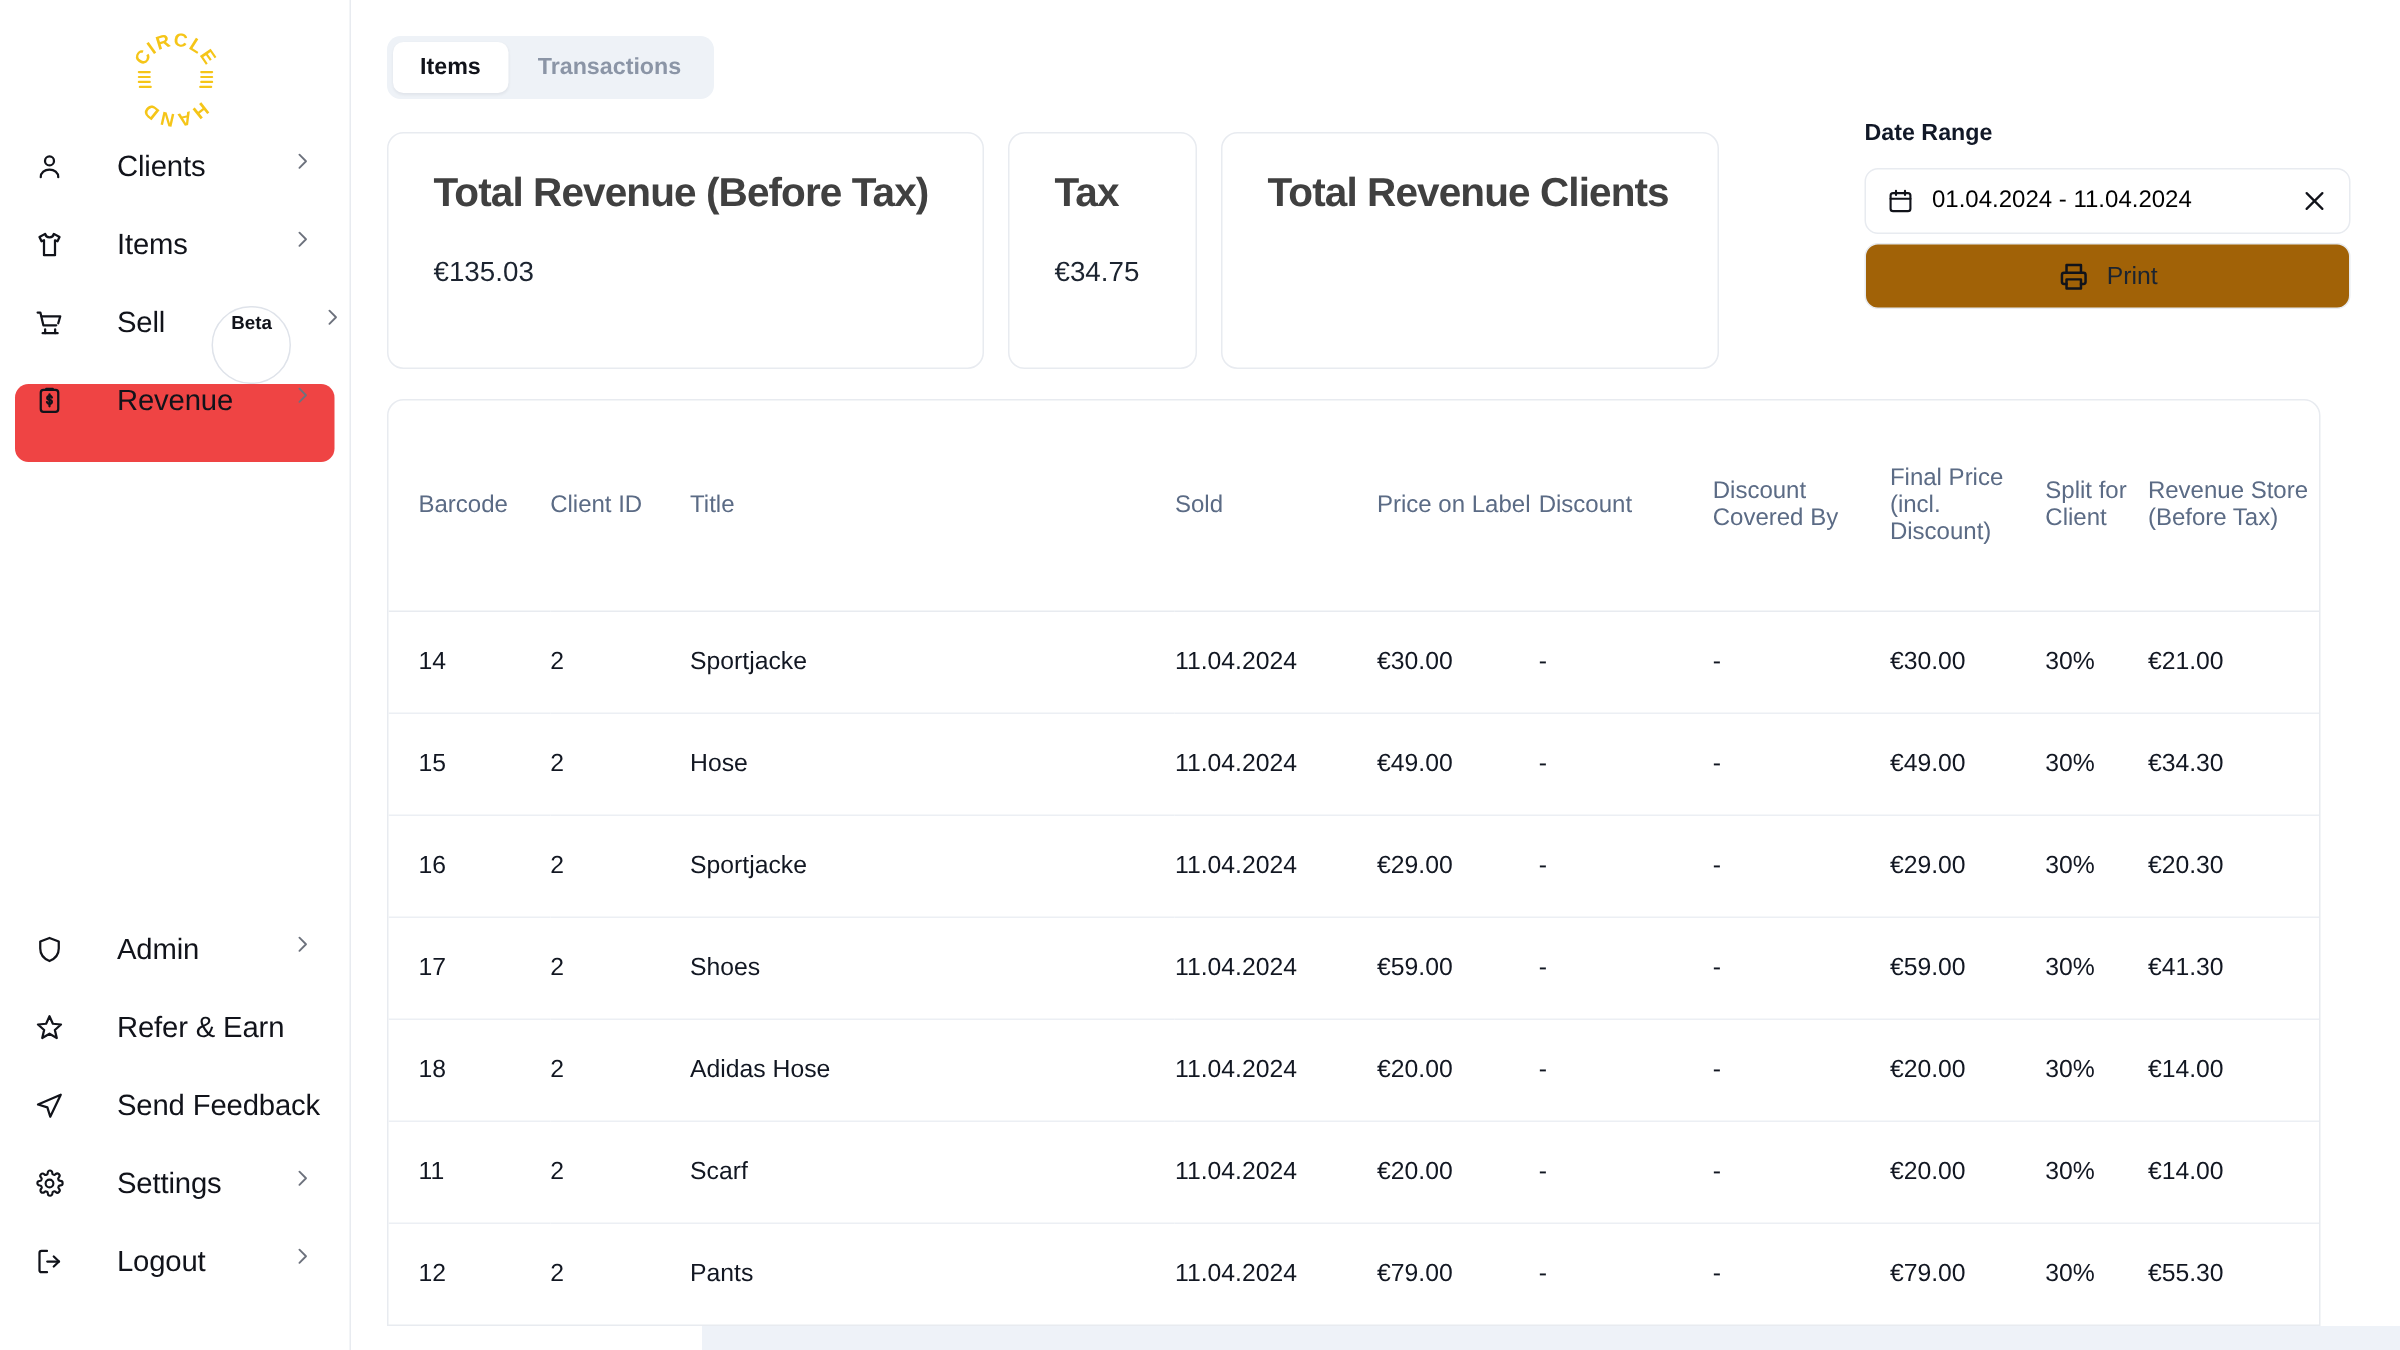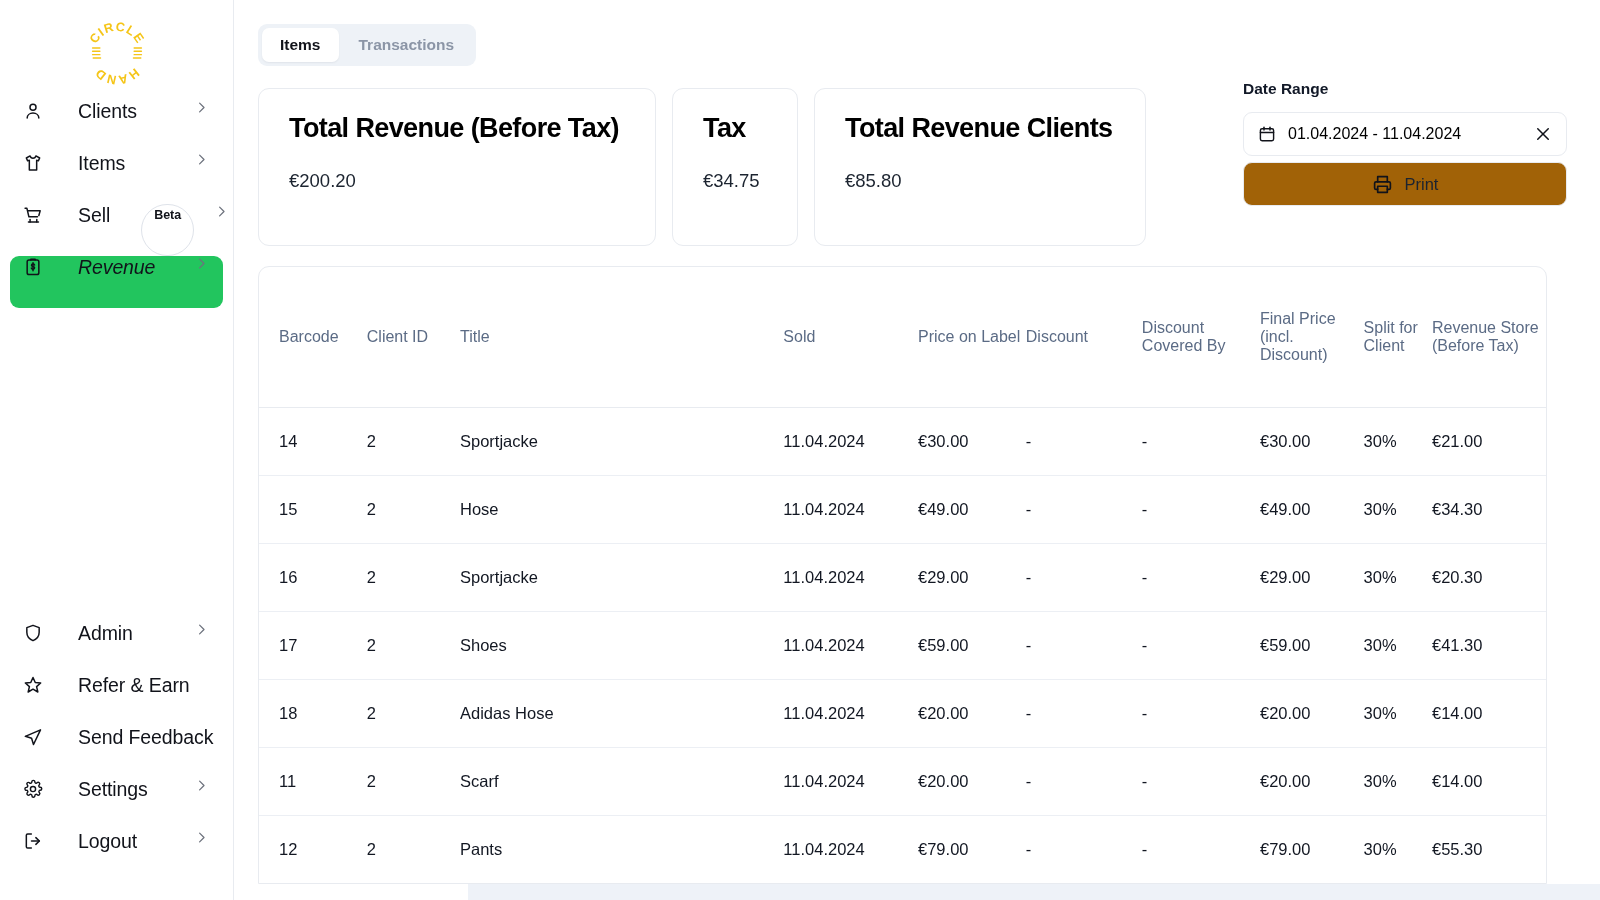--- a/index.html
+++ b/index.html
@@ -29,21 +29,21 @@
   .nav-item {
     display: flex; 
     height: 52px;
     margin: 0 10px;
     padding: 0 14px 0 12px;
     border-radius: 9px;
     cursor: pointer;
     color: #11131a;
     gap: 20px;
   }
-  .nav-item.active { background: #22c55e; font-style: italic; }
+  .nav-item.active { background: #ef4444; }
   .nav-ico { width: 22px; height: 22px; flex: 0 0 22px; display:flex; align-items:center; justify-content:center; color:#11131a; }
   .nav-ico svg { width: 20px; height: 20px; display:block; }
   .nav-label { font-size: 19.5px; margin-left: 14px; letter-spacing: -0.1px; white-space: nowrap; }
   .beta {
     margin-left: 11px;
     font-size: 12.5px; font-weight: bold;
     border: 1px solid #dfe3ea; border-radius: 999px;
     padding: 4px 12px 5px; color: #11131a; line-height: 1;
   }
   .chev { margin-left: auto; color: #6d727d; display:flex; }
@@ -71,21 +71,21 @@
   
   .cards-row { display: flex; align-items: flex-start; gap: 16px; margin-top: 22px; }
   .card {
     border: 1px solid #e8ebf0; border-radius: 11px;
     background: #fff; padding: 24px 30px 28px;
     min-height: 158px;
   }
   .card.c1 { width: 398px; }
   .card.c2 { width: 126px; }
   .card.c3 { width: 332px; }
-  .card-title { font-size: 27px; font-weight: bold; color: #000000; letter-spacing: -0.6px; white-space: nowrap; }
+  .card-title { font-size: 27px; font-weight: bold; color: #404040; letter-spacing: -0.6px; white-space: nowrap; }
   .card-value { font-size: 18.5px; color: #1c2430; margin-top: 26px; }
 
   
   .right-controls {
     position: absolute; top: 80px; right: 33px; width: 324px;
   }
   .dr-label { font-size: 15.5px; font-weight: bold; color: #111827; }
   .dr-input {
     margin-top: 14px; height: 44px;
     border: 1px solid #e8ebf0; border-radius: 9px; background: #fff;
@@ -316,29 +316,28 @@
     <div class="main-inner">
 
       <div class="tabs">
         <div class="tab active">Items</div>
         <div class="tab">Transactions</div>
       </div>
 
       <div class="cards-row">
         <div class="card c1">
           <div class="card-title">Total Revenue (Before Tax)</div>
-          <div class="card-value">€200.20</div>
+          <div class="card-value">€135.03</div>
         </div>
         <div class="card c2">
           <div class="card-title">Tax</div>
           <div class="card-value">€34.75</div>
         </div>
         <div class="card c3">
           <div class="card-title">Total Revenue Clients</div>
-          <div class="card-value">€85.80</div>
         </div>
       </div>
     </div>
 
     <div class="right-controls">
       <div class="dr-label">Date Range</div>
 
       <div class="dr-input">
         <span class="cal">
           <svg viewBox="0 0 24 24" fill="none" stroke="currentColor" stroke-width="1.9" stroke-linecap="round" stroke-linejoin="round">

